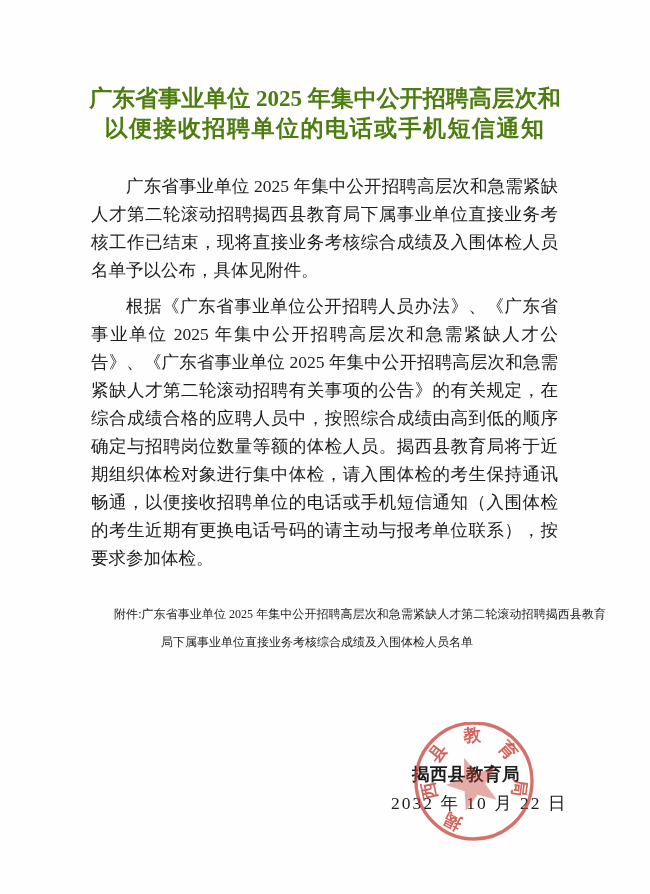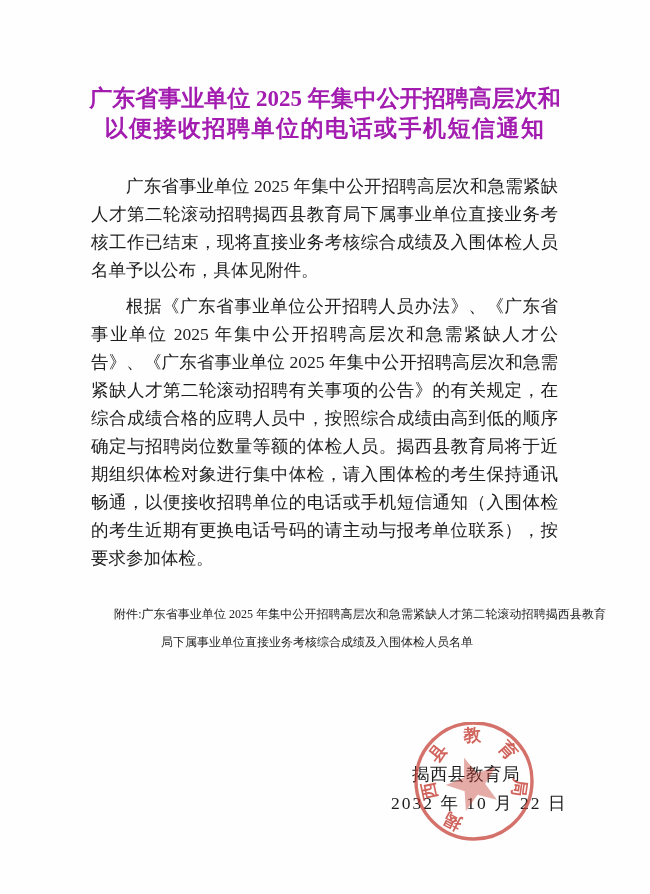--- a/index.html
+++ b/index.html
@@ -11,21 +11,21 @@
     font-family:"Liberation Serif","DejaVu Serif",serif;
     overflow:hidden;
   }
   .title {
     margin:0;
     padding-top:84px;
     text-align:center;
     font-size:23px;
     font-weight:bold;
     line-height:29.5px;
-    color:#a21caf;
+    color:#4d7c0f;
   }
   .title .t-line { display:block; }
   .title .t2 { letter-spacing:1.5px; }
   .title .t3 { letter-spacing:4.5px; }
   .body-text {
     margin:29px 84px 0 83px;
     font-size:17.5px;
     line-height:28px;
     text-align:justify;
     text-justify:inter-ideograph;
@@ -34,21 +34,21 @@
   .attachment {
     margin:28px 44px 0 83px;
     padding-left:78px;
     text-indent:-47px;
     font-size:12px;
     line-height:28px;
     text-align:justify;
   }
   .issuer {
     position:absolute; left:412px; top:762px;
-    font-size:17.5px; letter-spacing:0.5px;
+    font-size:17.5px; letter-spacing:0.5px;font-weight:bold;
   }
   .issue-date {
     position:absolute; left:391px; top:791px;
     font-size:17.5px; letter-spacing:2px;
   }
   .seal {
     position:absolute; left:412px; top:722px;
     width:124px; height:124px;
   }
   .seal text {

